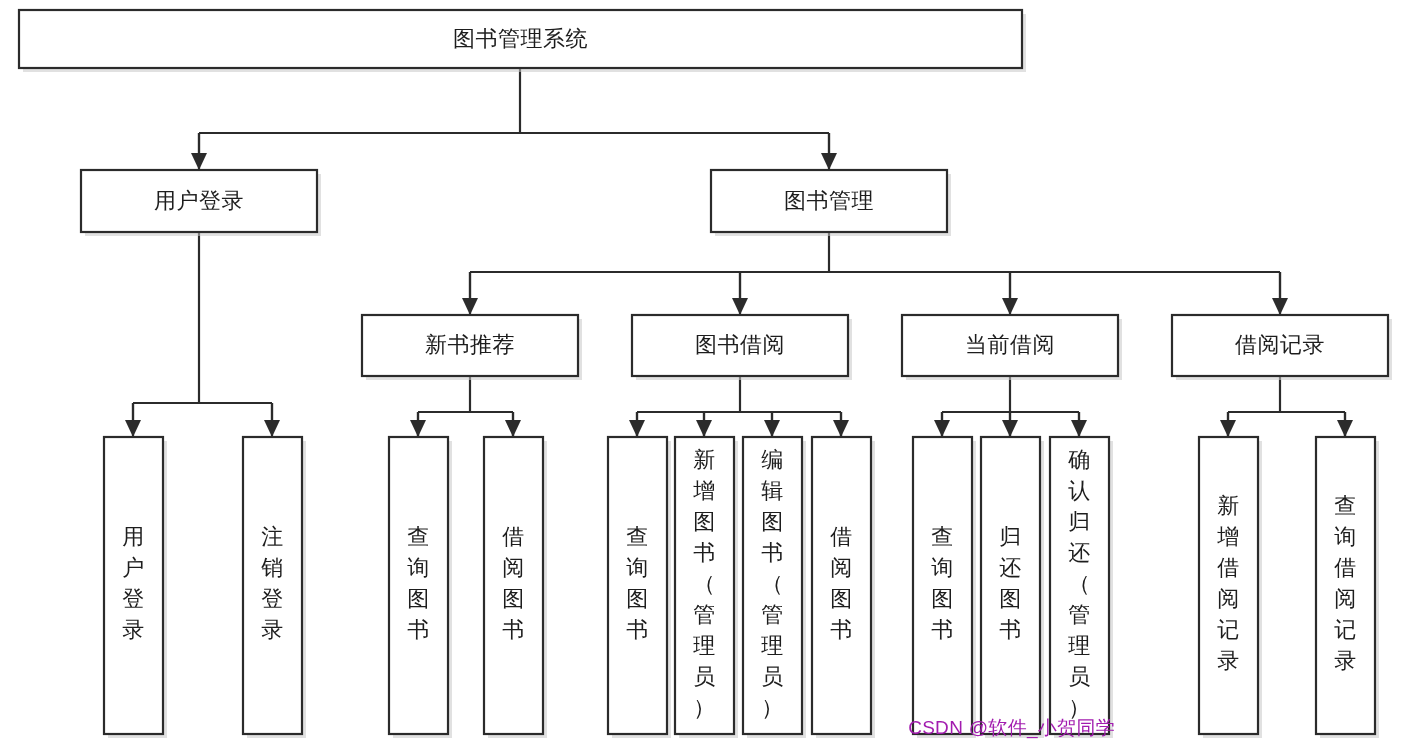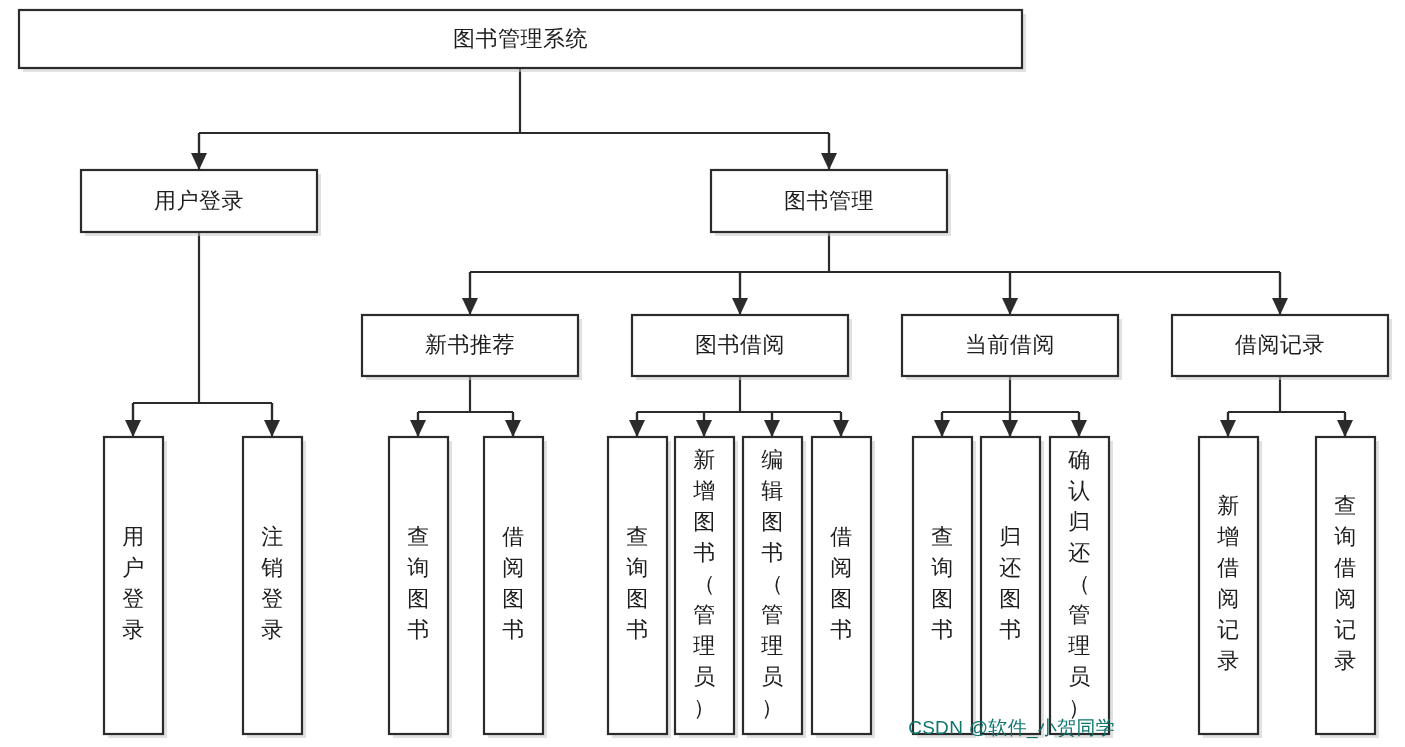--- a/index.html
+++ b/index.html
@@ -62,21 +62,21 @@
     fill: #1d1d1d;
     text-anchor: middle;
     letter-spacing: 0.5px;
   }
   .watermark-text {
     position: absolute;
     right: 8px;
     bottom: 6px;
     font-family: "Liberation Sans", "DejaVu Sans", sans-serif;
     font-size: 19px;
-    color: #0f766e;
+    color: #a21caf;
     white-space: nowrap;
     user-select: none;
     letter-spacing: 0.3px;
   }
 </style>
 </head>
 <body>
 
 <div id="diagram-root">
   <svg class="diagram-canvas" viewBox="0 0 1405 747" xmlns="http://www.w3.org/2000/svg">

